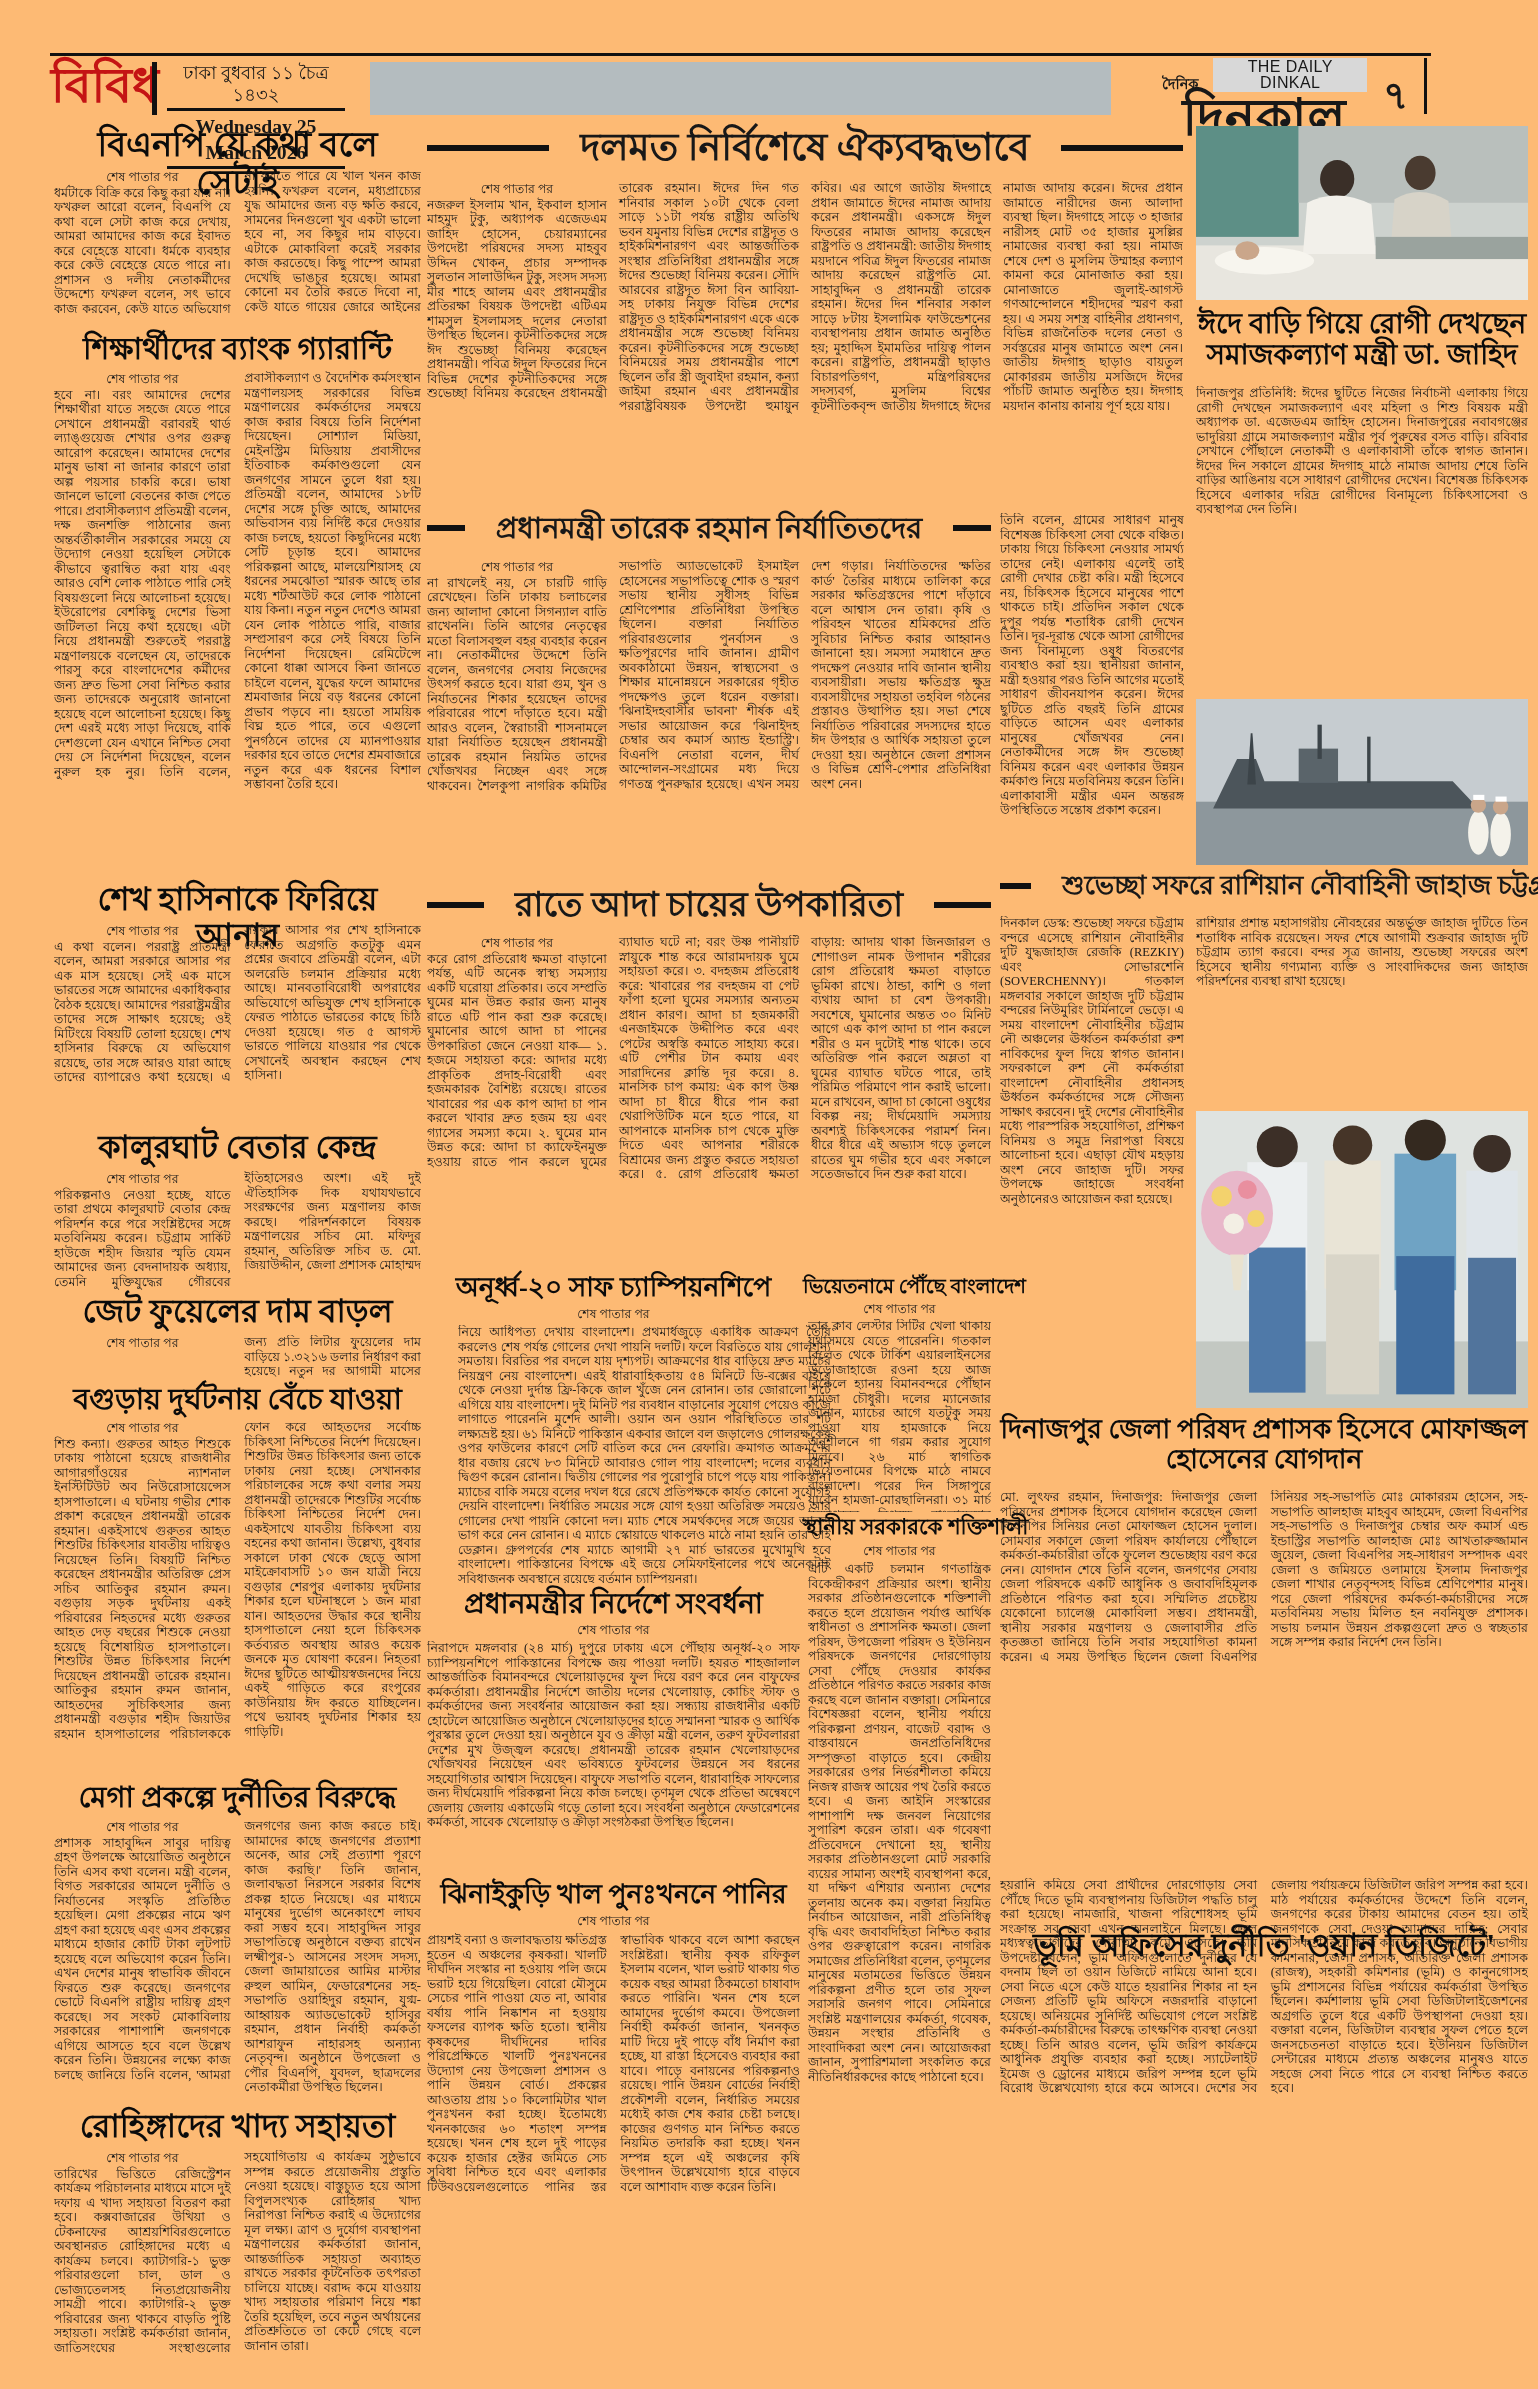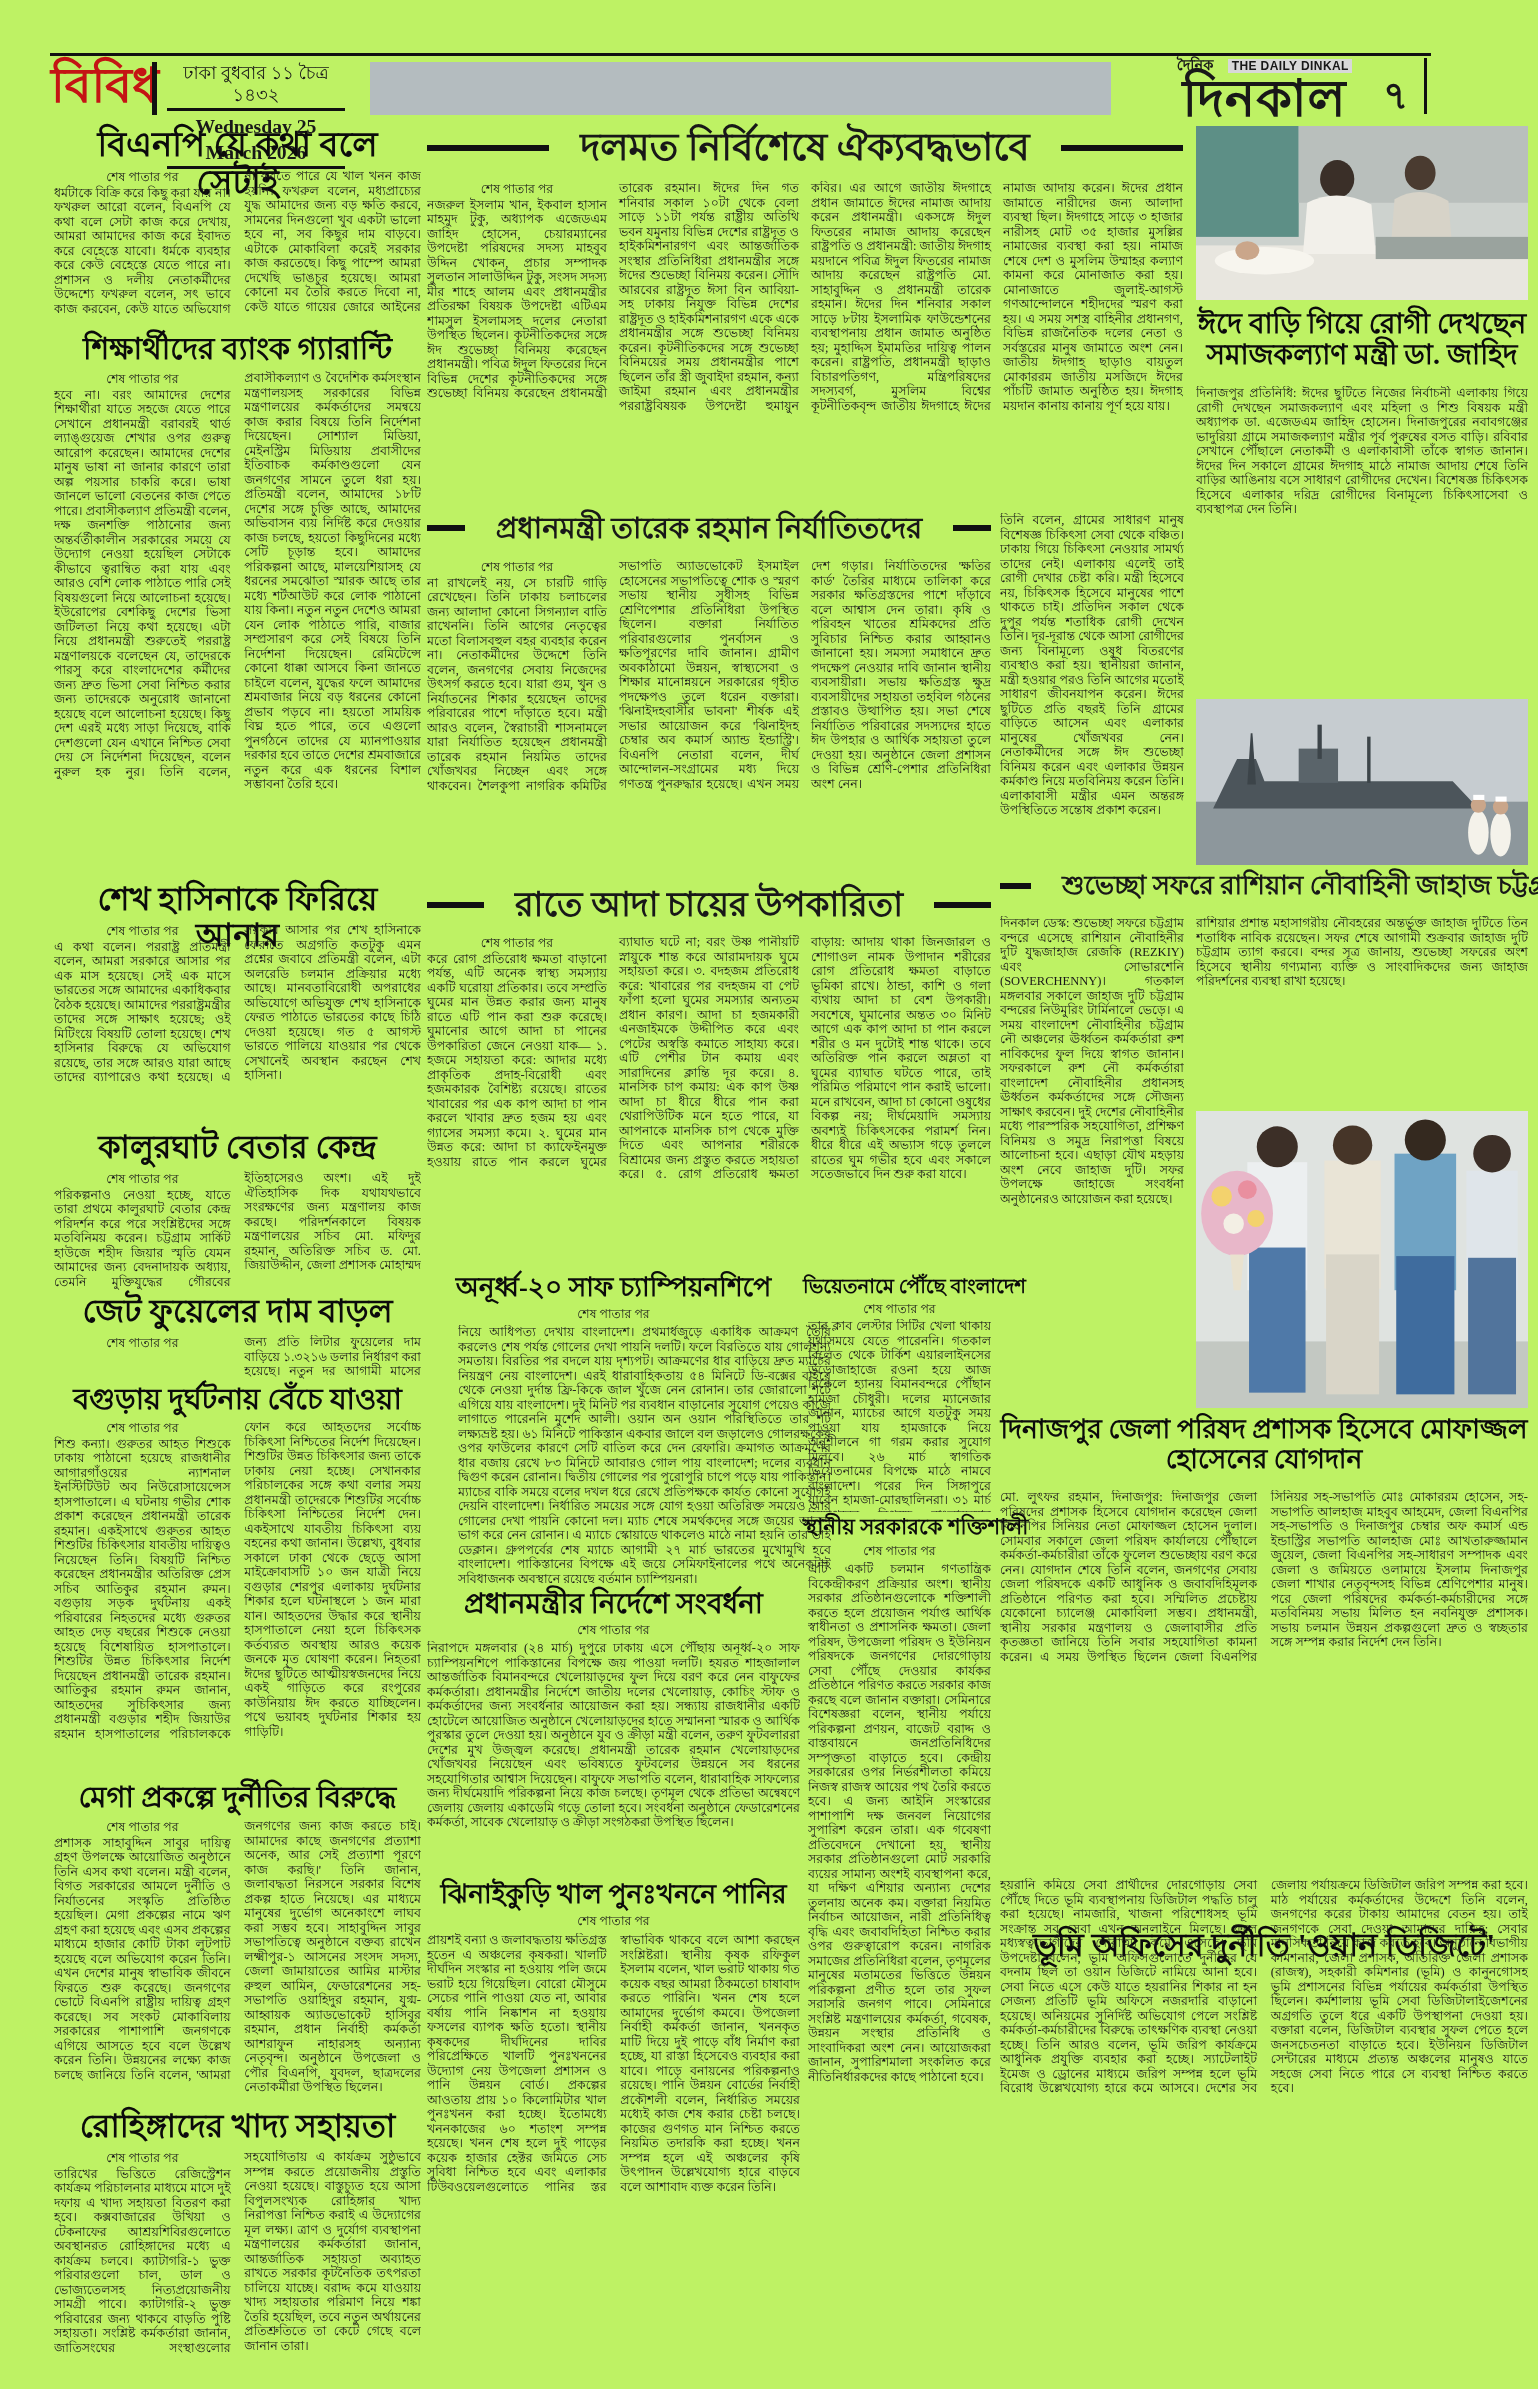--- a/index.html
+++ b/index.html
@@ -1,30 +1,30 @@
 <!DOCTYPE html>
 <html style="font-size:13.7px"><head>
 <meta charset="utf-8">
 <style>
   html,body{margin:0;padding:0;background:#888;}
-  .page{position:relative;width:1538px;height:2389px;background:#bef264;overflow:hidden;
+  .page{position:relative;width:1538px;height:2389px;background:#fdba74;overflow:hidden;
         font-family:"Liberation Serif","DejaVu Serif",serif;color:#181818;}
   .abs{position:absolute;}
   .rule{background:#111;}
   
   .section-logo{font-size:48px;font-weight:700;color:#c41414;line-height:1;}
   .datebox{text-align:center;}
   .datebox .bn{font-size:18px;line-height:22px;padding:0 3.4px 1.7px;}
   .datebox .en{font-size:19.7px;line-height:26px;padding:1.7px 3.4px 0.9px;font-weight:600;}
   .datebox .thick{height:3.4px;background:#111;}
   .adbar{background:#b4bcbf;}
   .masthead{text-align:center;line-height:1;}
   .masthead .row1{display:flex;align-items:flex-end;justify-content:center;gap:15px;}
   .masthead .dainik{font-size:14.5px;font-weight:700;}
-  .masthead .eng{font-size:12px;font-weight:700;background:#d8d8d8;padding:0.9px 3.4px;letter-spacing:0.4px;
+  .masthead .eng{font-size:16px;font-weight:400;background:#d8d8d8;padding:0.9px 3.4px;letter-spacing:0.4px;
                  font-family:"Liberation Sans",sans-serif;}
   .masthead .big{font-size:51px;font-weight:800;letter-spacing:0.9px;margin-top:1.7px;}
   .masthead .tag{font-size:12px;margin-top:2.6px;}
   .pageno{font-size:39px;font-weight:700;}
   
   .hl{font-weight:700;text-align:center;color:#0b0b0b;line-height:1.12;}
   .cont{text-align:center;font-size:12.4px;line-height:16px;display:block;}
   .body{font-size:12.5px;line-height:14.5px;text-align:justify;overflow:hidden;}
   .body .cont{margin-bottom:0.9px;}
   .c2{column-count:2;column-gap:13.7px;}

